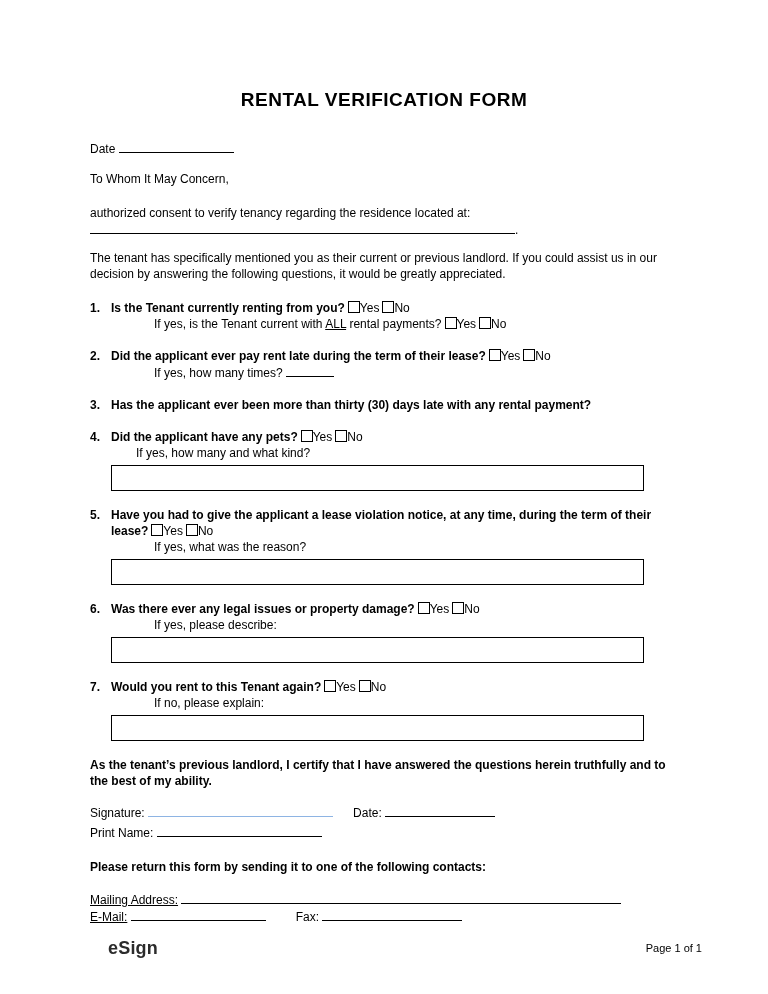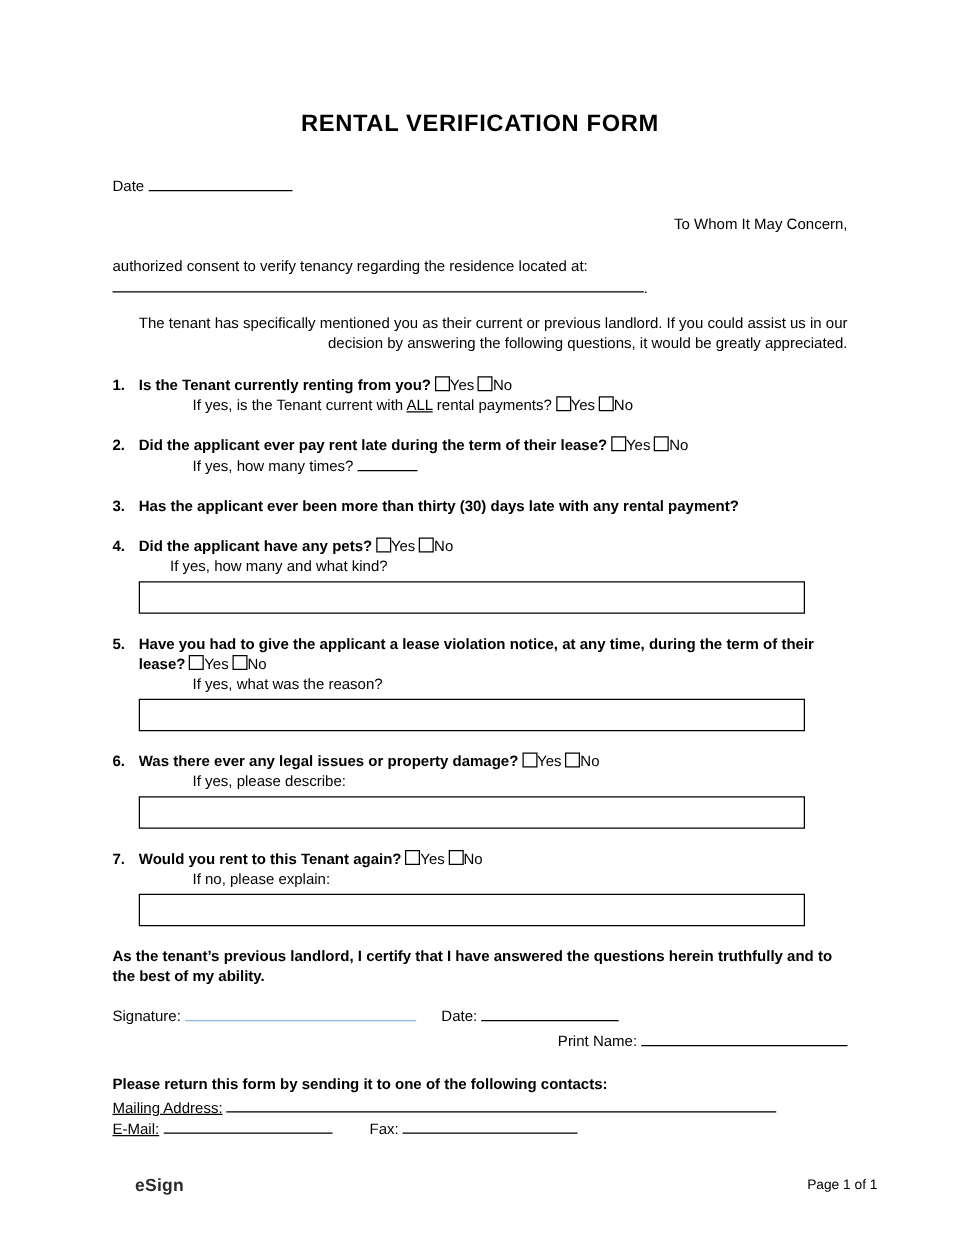--- a/index.html
+++ b/index.html
@@ -21,24 +21,24 @@
   }
   .title {
     font-size: 19px;
     line-height: 24px;
     font-weight: bold;
     text-align: center;
     letter-spacing: 0.5px;
     margin-bottom: 28px;
   }
   .row { margin: 0; }
-  .mb6  { margin-bottom: 2px; }
+  .mb6  { margin-bottom: 16px; }
   .mb12 { margin-bottom: 12px; }
   .mb14 { margin-bottom: 14px; }
-  .mb18 { margin-bottom: 18px; text-align: right; }
+  .mb18 { margin-bottom: 18px; }
 
   .blank {
     display: inline-block;
     border-bottom: 1px solid #000;
     height: 13px;
   }
   .sig-blank { border-bottom: 1px solid #8eb4e3; }
 
   .w48  { width: 48px; }
   .w110 { width: 110px; }
@@ -97,21 +97,21 @@
     left: 0;
     right: 0;
     bottom: 38px;
     padding: 0 66px 0 108px;
     display: flex;
     justify-content: space-between;
     align-items: flex-end;
   }
   .brand {
     font-weight: bold;
-    font-size: 14px;
+    font-size: 18px;
     color: #2b2b2b;
     letter-spacing: 0.2px;
   }
   .page-num { font-size: 11px; }
 </style>
 </head>
 <body>
 
 <div class="page">
 

